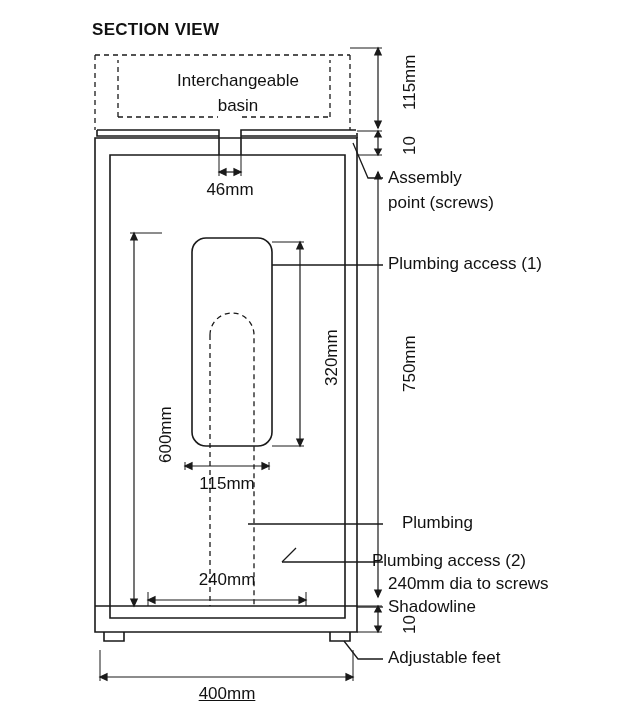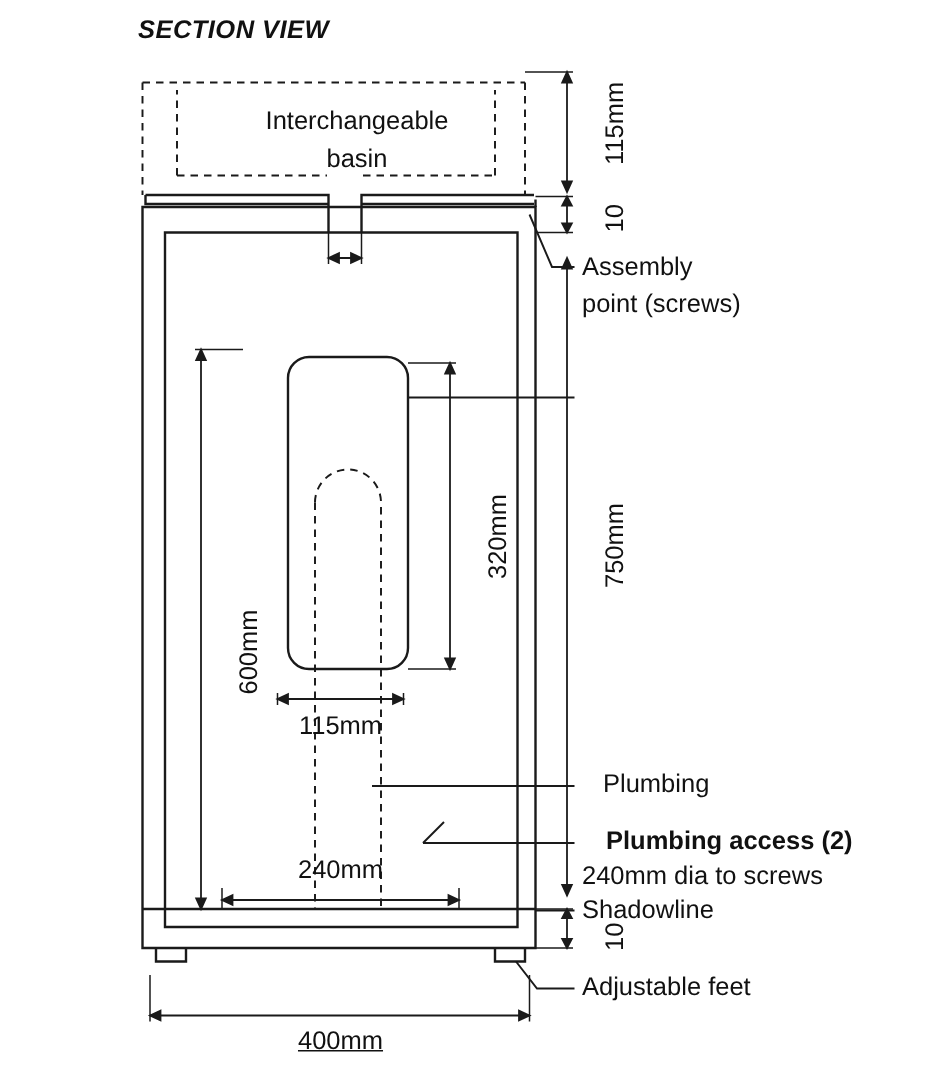--- a/index.html
+++ b/index.html
@@ -6,22 +6,22 @@
   body{
     width:631px;height:727px;
     background:#ffffff;
     font-family:"Liberation Sans", sans-serif;
     color:#111111;
     position:relative;
     overflow:hidden;
   }
   .root{position:absolute;left:0;top:0;width:631px;height:727px;}
   .title{
-    position:absolute;left:92px;top:10px;
-    font-size:17px;font-weight:bold;letter-spacing:.3px;font-style:italic;
+    position:absolute;left:92px;top:20px;
+    font-size:17px;font-weight:bold;letter-spacing:.3px;
   }
   svg{position:absolute;left:0;top:0;width:631px;height:727px;}
   .lbl{position:absolute;font-size:17px;color:#111;white-space:nowrap;}
   .vert{
     transform-origin:0 0;
     transform:rotate(-90deg);
   }
   .ctr{text-align:center;}
 </style>
 </head>
@@ -150,35 +150,37 @@
   <div class="lbl" style="left:388px;top:165px;line-height:25px;">
     <span>Assembly</span><br>
     <span>point (screws)</span>
   </div>
 
   <div class="lbl ctr" style="left:143px;top:68px;width:190px;line-height:25px;">
     <span>Interchangeable</span><br>
     <span>basin</span>
   </div>
 
+  <div class="lbl" style="left:388px;top:254px;">Plumbing access (1)</div>
 
   <div class="lbl" style="left:388px;top:513px;margin-left:14px;">Plumbing</div>
 
-  <div class="lbl" style="left:404px;top:551px;font-weight:bold;">Plumbing access (2)</div>
+  <div class="lbl" style="left:372px;top:551px;">Plumbing access (2)</div>
 
   <div class="lbl" style="left:388px;top:574px;">240mm dia to screws</div>
 
   <div class="lbl" style="left:388px;top:597px;">Shadowline</div>
 
   <div class="lbl" style="left:388px;top:648px;">Adjustable feet</div>
 
   <div class="lbl vert" style="left:400px;top:110px;">115mm</div>
 
   <div class="lbl vert" style="left:400px;top:155px;">10</div>
 
+  <div class="lbl ctr" style="left:180px;top:180px;width:100px;">46mm</div>
 
   <div class="lbl vert" style="left:400px;top:392px;">750mm</div>
 
   <div class="lbl vert" style="left:322px;top:386px;">320mm</div>
 
   <div class="lbl vert" style="left:156px;top:463px;">600mm</div>
 
   <div class="lbl ctr" style="left:177px;top:474px;width:100px;">115mm</div>
 
   <div class="lbl ctr" style="left:177px;top:570px;width:100px;">240mm</div>

